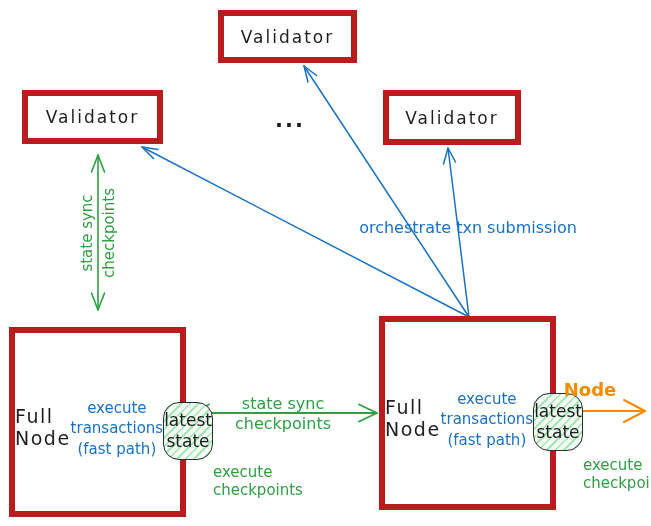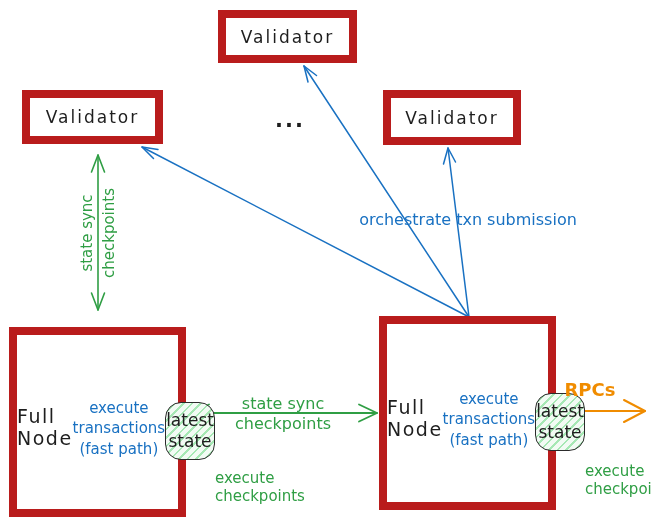--- a/index.html
+++ b/index.html
@@ -16,21 +16,21 @@
   svg.arrows {
     position: absolute;
     left: 0; top: 0;
     width: 651px; height: 526px;
   }
 
   .box {
     position: absolute;
     box-sizing: border-box;
     background: #ffffff;
-    border: 8px solid #b91c1c;
+    border: 6px solid #b91c1c;
   }
 
   .validator {
     display: flex;
     align-items: center;
     justify-content: center;
     font-size: 17px;
     letter-spacing: 2px;
     color: #1e1e1e;
   }
@@ -83,29 +83,29 @@
     line-height: 1.2;
     color: #1e1e1e;
     background: repeating-linear-gradient(
       135deg,
       #a6e8b4 0px, #a6e8b4 1.6px,
       #f2fbf4 1.6px, #f2fbf4 6px
     );
   }
   .fn-footer {
     margin-top: auto;
-    margin-bottom: 4px;
+    margin-bottom: 12px;
     font-size: 15px;
     color: #2f9e44;
   }
 
   .edge-label { position: absolute; }
 
   .label-orchestrate {
-    left: 348px; top: 210px; width: 240px;
+    left: 348px; top: 218px; width: 240px;
     text-align: center;
     font-size: 16px;
     color: #1971c2;
   }
   .label-rpcs {
     left: 562px; top: 379px; width: 56px;
     text-align: center;
     font-size: 18px;
     font-weight: bold;
     color: #f08c00;
@@ -209,15 +209,15 @@
   <div class="vlabel vlabel-1">state sync</div>
   <div class="vlabel vlabel-2">checkpoints</div>
 
   <div class="edge-label label-hsync">
     <div>state sync</div>
     <div>checkpoints</div>
   </div>
 
   <div class="edge-label label-orchestrate">orchestrate txn submission</div>
 
-  <div class="edge-label label-rpcs">RPCs</div>
+  <div class="edge-label label-rpcs">Node</div>
 
 </div>
 
 </body></html>

